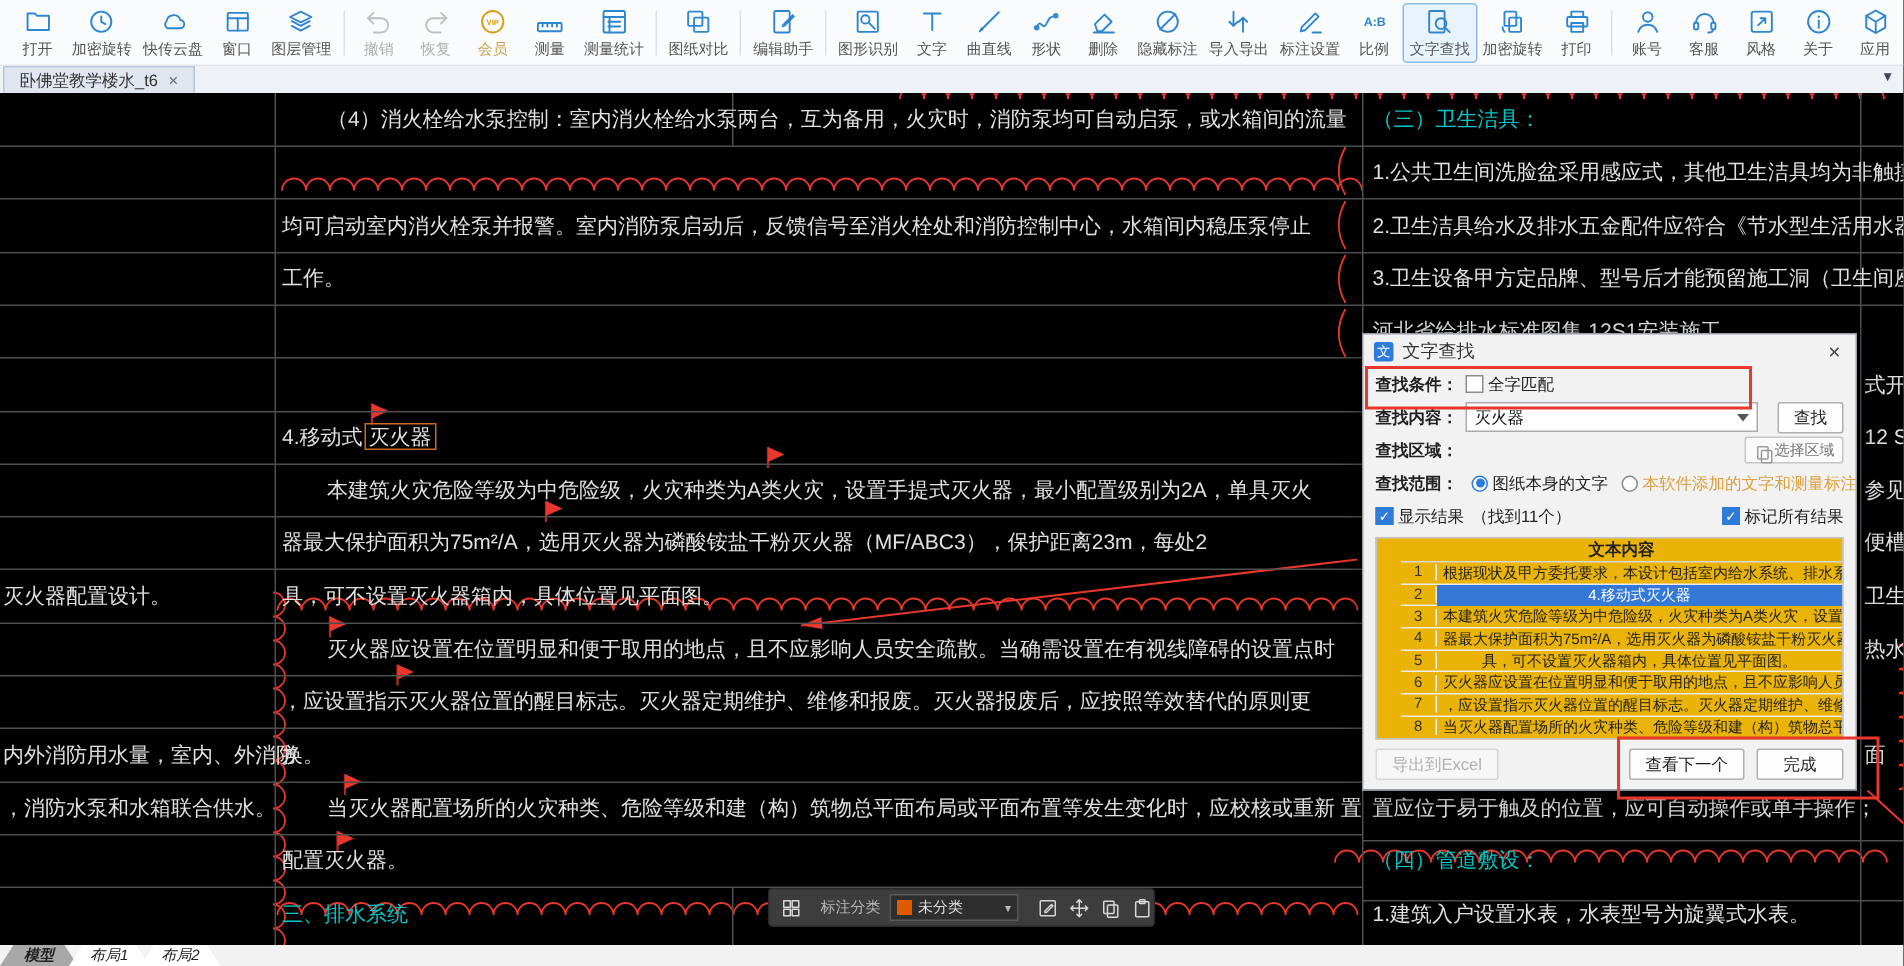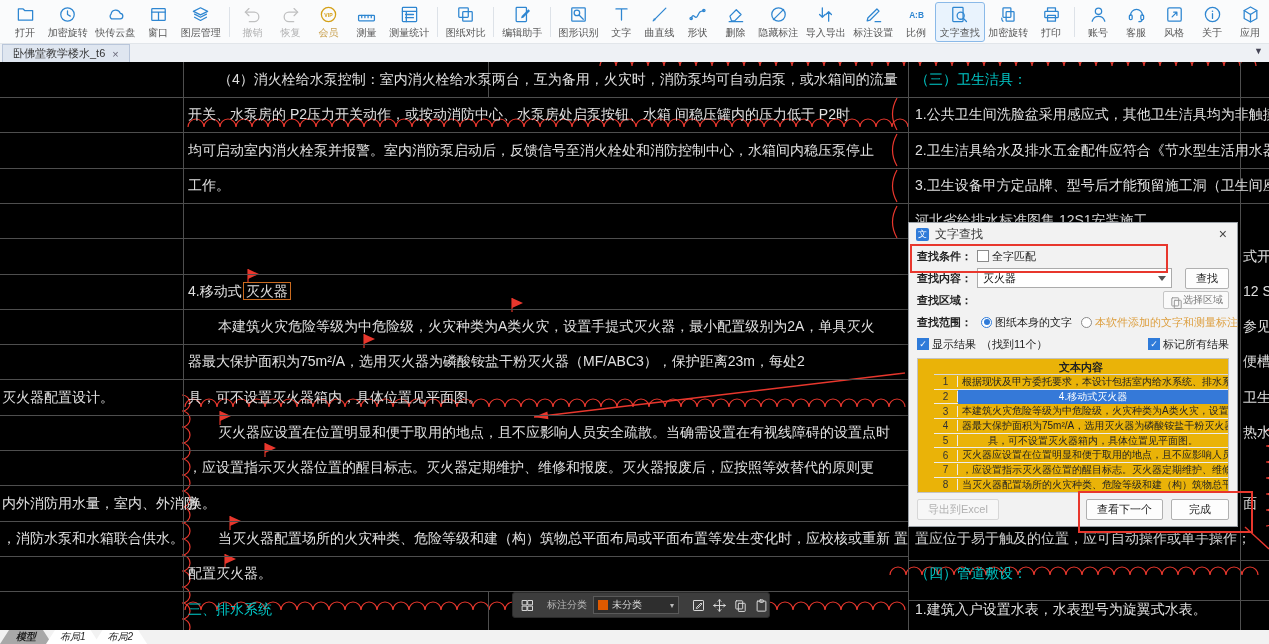--- a/index.html
+++ b/index.html
@@ -549,21 +549,20 @@
       <div class="gline" style="left: 908px; top: 106px; width: 361px; height: 1px;"></div>
       <div class="gline" style="left: 908px; top: 141px; width: 361px; height: 1px;"></div>
       <div class="gline" style="left: 908px; top: 498px; width: 361px; height: 1px;"></div>
       <div class="gline" style="left: 908px; top: 538px; width: 361px; height: 1px;"></div>
       <div class="gline" style="left: 183px; top: 0px; width: 1px; height: 568px;"></div>
       <div class="gline" style="left: 908px; top: 0px; width: 1px; height: 568px;"></div>
       <div class="gline" style="left: 1240px; top: 0px; width: 1px; height: 568px;"></div>
       <div class="gline" style="left: 488px; top: 0px; width: 1px; height: 35px;"></div>
       <div class="gline" style="left: 488px; top: 530px; width: 1px; height: 38px;"></div>
       <div class="cad-line" style="left: 218px; top: 7px;">（4）消火栓给水泵控制：室内消火栓给水泵两台，互为备用，火灾时，消防泵均可自动启泵，或水箱间的流量</div>
-      <div class="cad-line" style="left: 188px; top: 42.3px;">开关、水泵房的 P2压力开关动作，或按动消防中心、水泵房处启泵按钮、水箱 间稳压罐内的压力低于 P2时</div>
       <div class="cad-line" style="left: 188px; top: 77.6px;">均可启动室内消火栓泵并报警。室内消防泵启动后，反馈信号至消火栓处和消防控制中心，水箱间内稳压泵停止</div>
       <div class="cad-line" style="left: 188px; top: 112.9px;">工作。</div>
       <div class="cad-line" style="left: 188px; top: 218.8px;">4.移动式<span class="cad-hl">灭火器</span></div>
       <div class="cad-line" style="left: 218px; top: 254.1px;">本建筑火灾危险等级为中危险级，火灾种类为A类火灾，设置手提式灭火器，最小配置级别为2A，单具灭火</div>
       <div class="cad-line" style="left: 188px; top: 289.4px;">器最大保护面积为75m²/A，选用灭火器为磷酸铵盐干粉灭火器（MF/ABC3），保护距离23m，每处2</div>
       <div class="cad-line" style="left: 188px; top: 324.7px;">具，可不设置灭火器箱内，具体位置见平面图。</div>
       <div class="cad-line" style="left: 188px; top: 395.3px;">，应设置指示灭火器位置的醒目标志。灭火器定期维护、维修和报废。灭火器报废后，应按照等效替代的原则更</div>
       <div class="cad-line" style="left: 218px; top: 360px;">灭火器应设置在位置明显和便于取用的地点，且不应影响人员安全疏散。当确需设置在有视线障碍的设置点时</div>
       <div class="cad-line" style="left: 188px; top: 430.6px;">换。</div>
       <div class="cad-line" style="left: 218px; top: 465.9px;">当灭火器配置场所的火灾种类、危险等级和建（构）筑物总平面布局或平面布置等发生变化时，应校核或重新 置</div>

